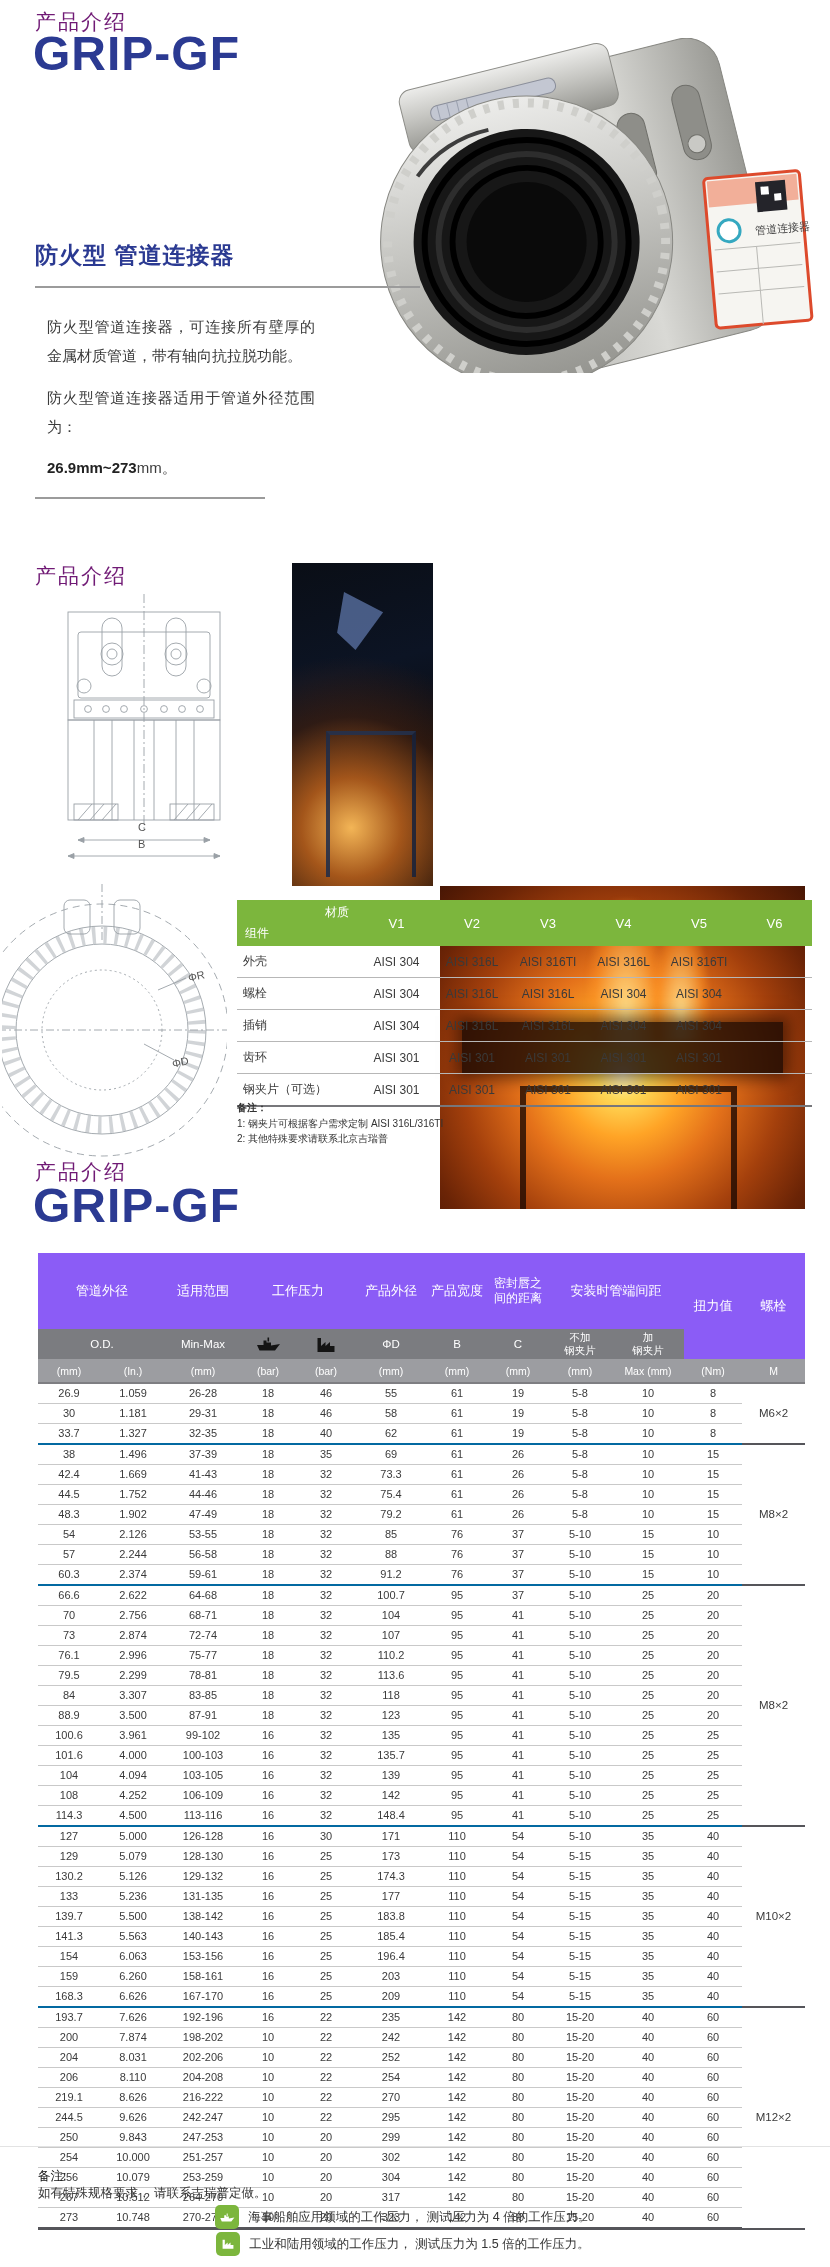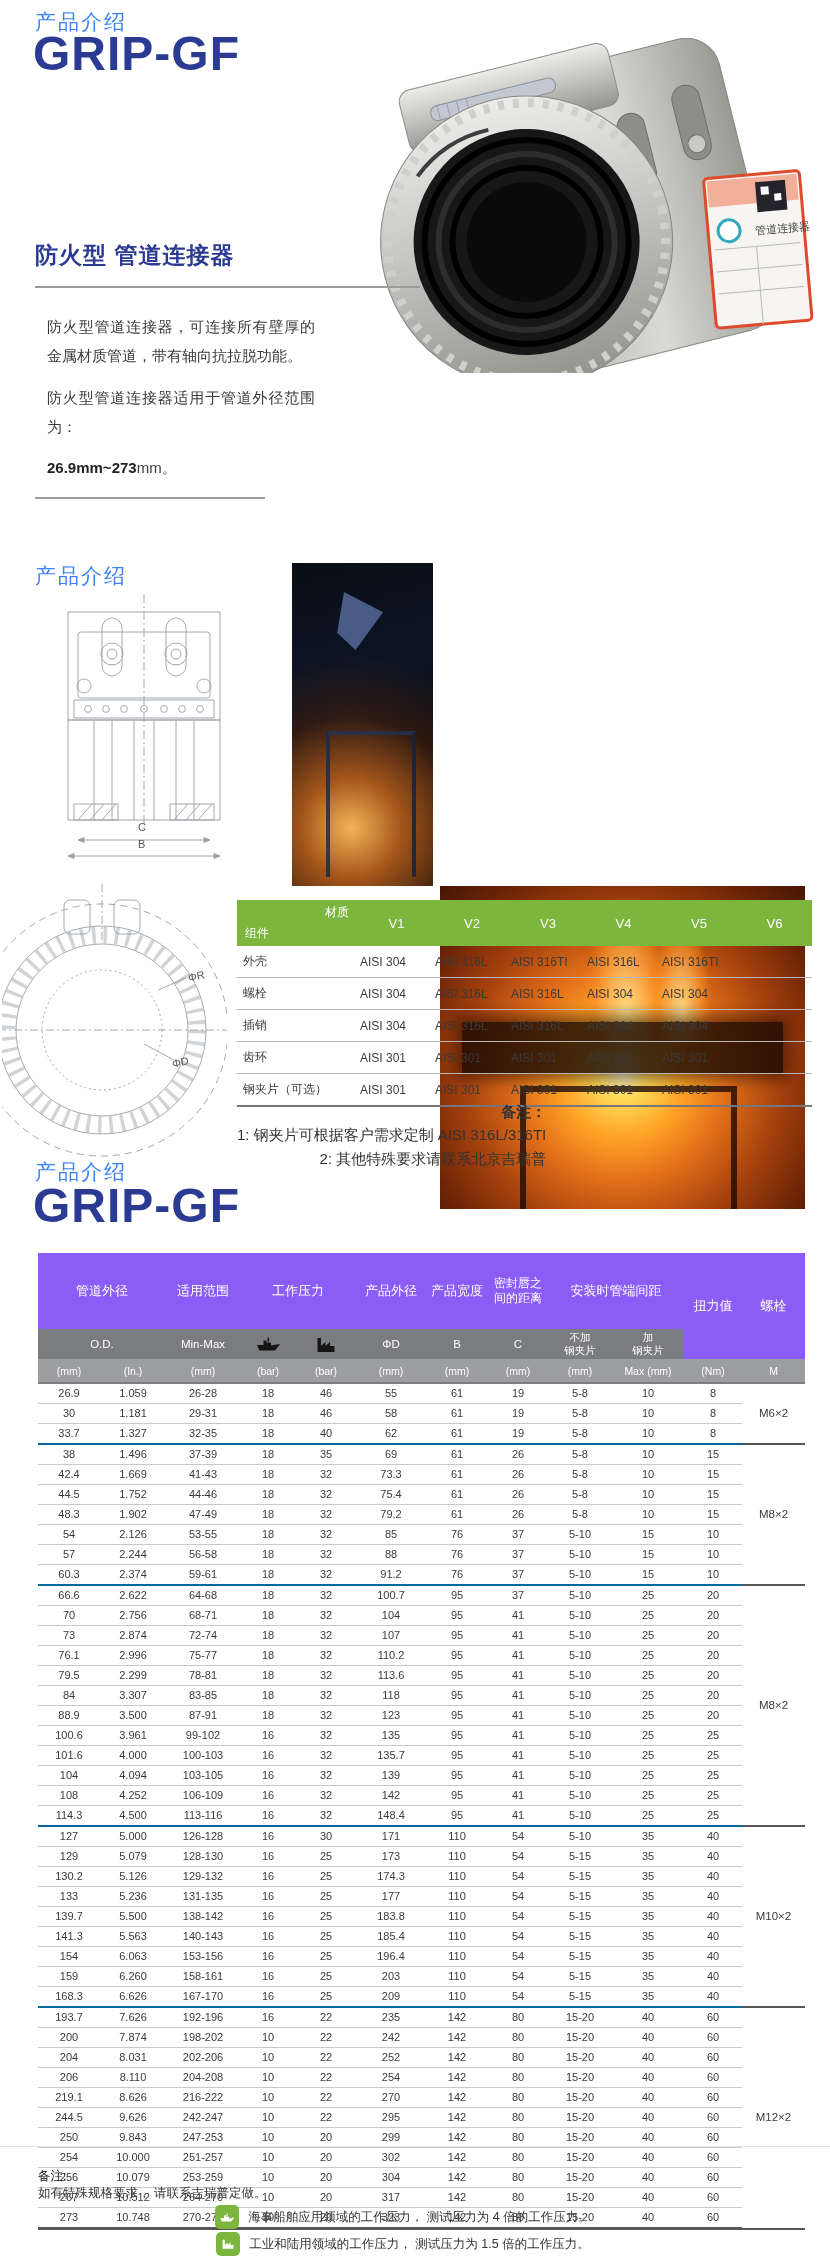--- a/index.html
+++ b/index.html
@@ -1,19 +1,19 @@
 <!DOCTYPE html>
 <html><head>
 <meta charset="utf-8">
 <style>
   html,body{margin:0;padding:0;}
   body{width:830px;height:2267px;position:relative;background:#fff;
        font-family:"Liberation Sans","DejaVu Sans",sans-serif;color:#222;overflow:hidden;}
   .abs{position:absolute;}
-  .kicker{font-size:21px;color:#3b82f6;letter-spacing:2px;}
+  .kicker{font-size:21px;color:#701a75;letter-spacing:2px;}
   .big-title{font-size:48px;font-weight:900;color:#2b3a92;letter-spacing:1px;line-height:1;}
   .subtitle{font-size:23px;font-weight:800;color:#2b3a92;letter-spacing:1px;}
   .rule{height:2px;background:#9b9b9b;}
   .intro-text{width:292px;font-size:15px;line-height:1.95;color:#3c3c3c;text-align:justify;}
   .intro-text p{margin:12px;}
   .od-range{font-size:15px;color:#3c3c3c;margin-top:4px;}
   .od-range b{color:#222;}
 
   
   .photo-box{overflow:hidden;}
@@ -37,28 +37,28 @@
       filter:blur(2px);}
 
   
   .drawing svg{stroke:#9aa0a6;fill:none;stroke-width:.9;}
   .dim-label{position:absolute;font-size:11px;color:#555;}
 
   
   table{border-collapse:collapse;table-layout:fixed;}
   #materials{width:575px;font-size:12px;color:#3a3a3a;}
   #materials thead th{background:#7cb63d;color:#fff;font-weight:normal;font-size:13px;height:44px;}
-  #materials td{height:29px;border-bottom:1px solid #b7b7b7;}
+  #materials td{height:29px;border-bottom:1px solid #b7b7b7;text-align:center;}
   #materials td.mlabel{text-align:left;padding-left:6px;}
   #materials tr.mlast td{border-bottom:2px solid #77777b;}
   .corner{position:relative;background:#7cb63d;
       background-image:linear-gradient(to bottom right, transparent calc(50% - 1px), rgba(255,255,255,.85) calc(50% - 1px), rgba(255,255,255,.85) calc(50% + 1px), transparent calc(50% + 1px));}
   .corner .c-top{position:absolute;top:4px;right:10px;font-size:12px;}
   .corner .c-bottom{position:absolute;bottom:4px;left:8px;font-size:12px;}
-  .mat-notes{font-size:15px;color:#333;line-height:1.55;text-align:right;}
+  .mat-notes{font-size:10px;color:#333;line-height:1.55;}
   .mat-notes .nt{font-weight:bold;}
 
   
   #spec{width:767px;font-size:11px;color:#3a3a3a;}
   #spec th{font-weight:normal;}
   .h-green th{background:#8b5cf6;color:#fff;font-size:13px;height:74px;}
   .h-green th.pre{white-space:pre-line;font-size:12px;line-height:1.25;}
   .h-gray th{background:#7b7c80;color:#fff;font-size:11.5px;height:28px;}
   .h-gray th.pre{white-space:pre-line;font-size:10.5px;line-height:1.2;}
   .h-units th{background:#9c9da1;color:#fff;font-size:10.5px;height:21px;border-bottom:2px solid #7e7e82;}

